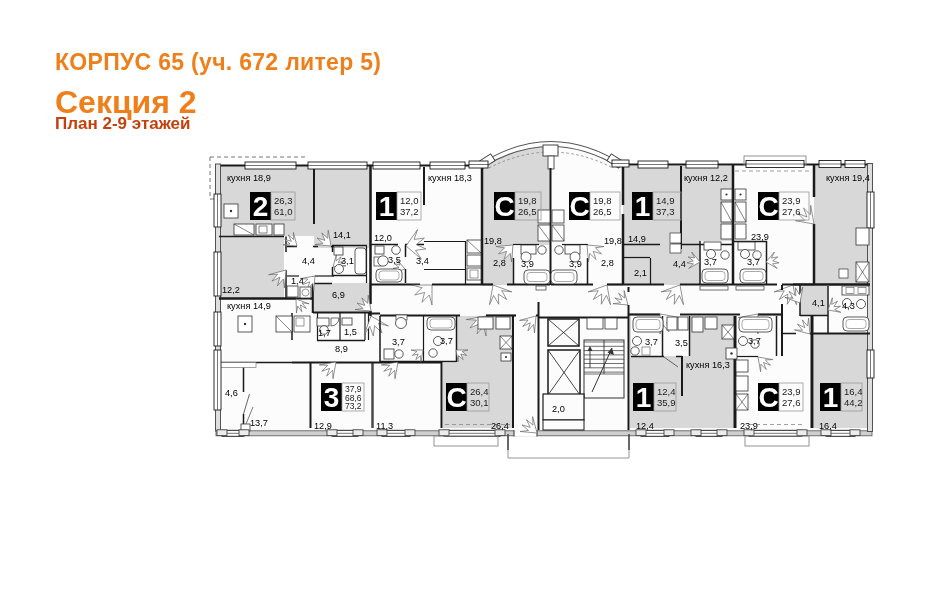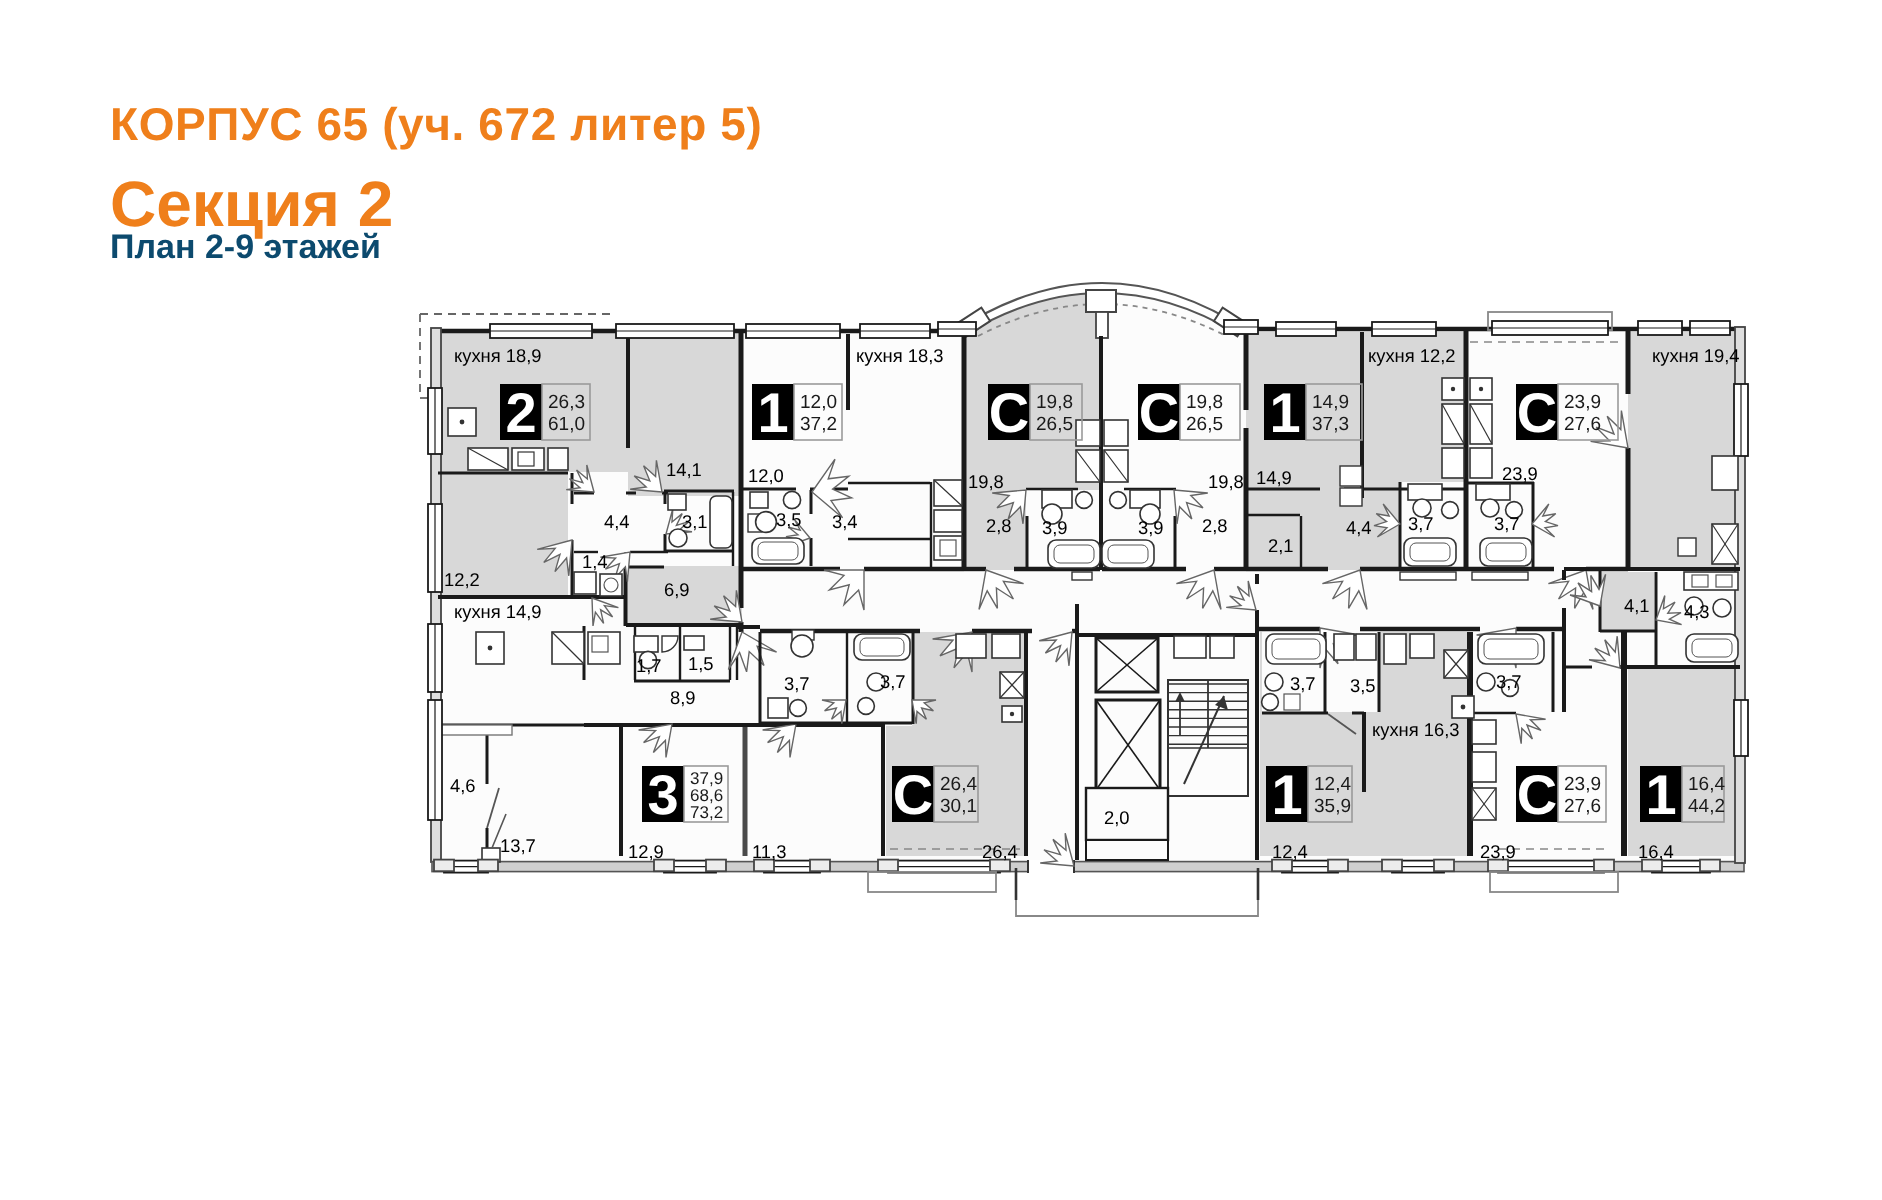--- a/index.html
+++ b/index.html
@@ -1,19 +1,19 @@
 <!DOCTYPE html>
 <html><head>
 <meta charset="utf-8">
 <style>
 html,body{margin:0;padding:0;background:#ffffff;width:941px;height:600px;overflow:hidden;}
 body{font-family:"Liberation Sans", sans-serif;}
 .title1{position:absolute;left:55px;top:49px;color:#ef7f1b;font-size:23px;font-weight:bold;letter-spacing:0.3px;}
 .title2{position:absolute;left:55px;top:84px;color:#ef7f1b;font-size:32px;font-weight:bold;}
-.title3{position:absolute;left:55px;top:114px;color:#0c4a6e;font-size:17px;font-weight:bold;}
+.title3{position:absolute;left:55px;top:114px;color:#c2410c;font-size:17px;font-weight:bold;}
 </style>
 </head>
 <body>
 
 <div class="title1">КОРПУС 65 (уч. 672 литер 5)</div>
 
 <div class="title2">Секция 2</div>
 
 <div class="title3">План 2-9 этажей</div>
 

